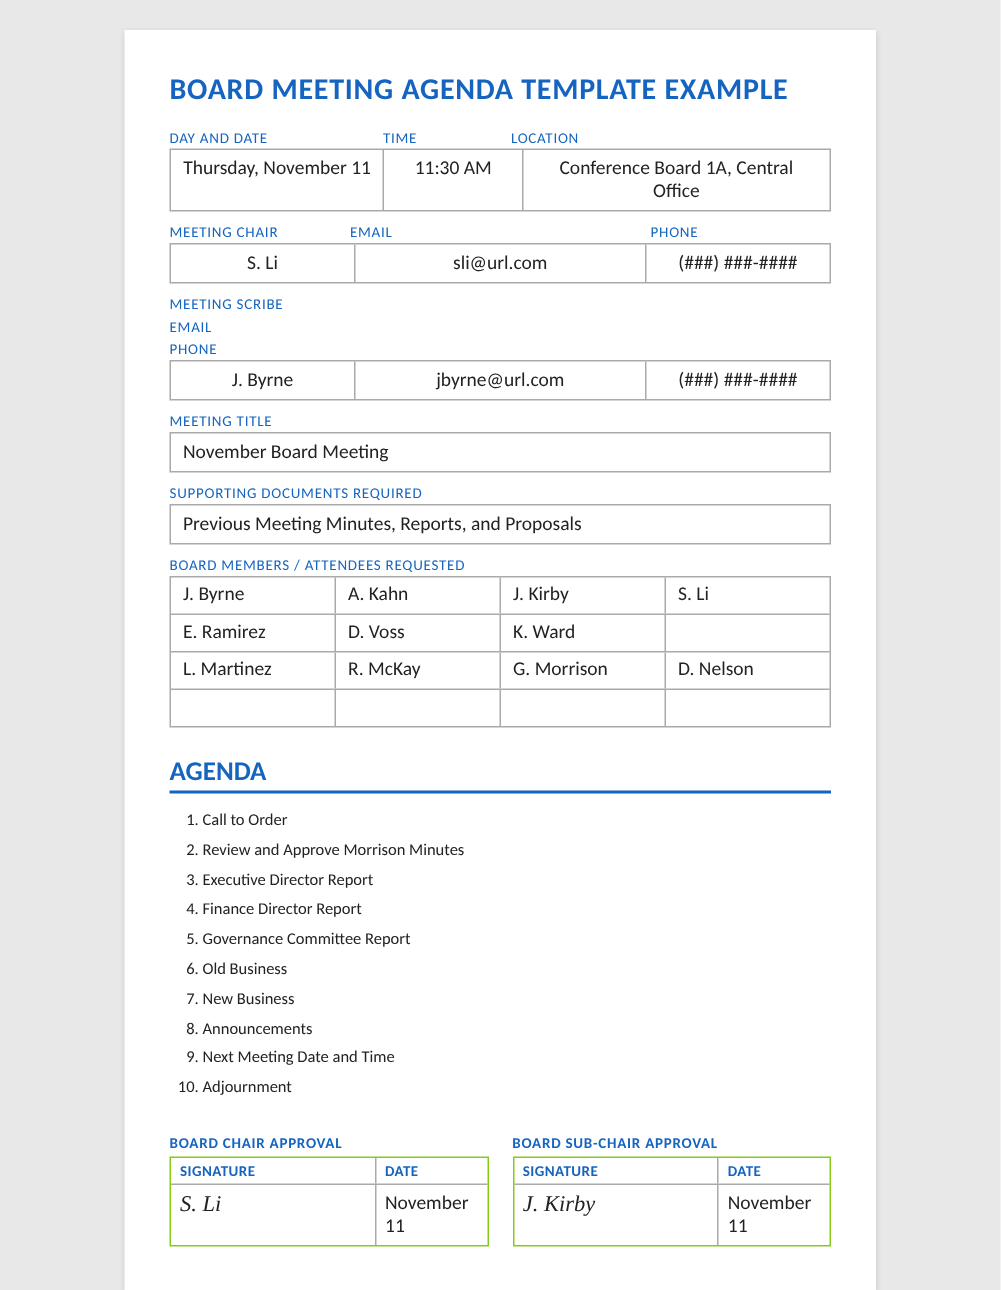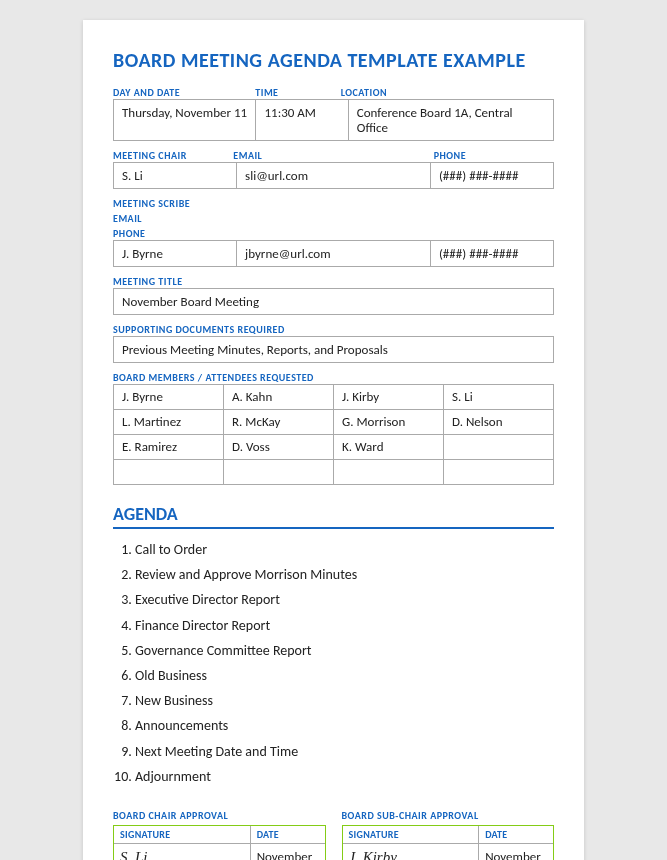--- a/index.html
+++ b/index.html
@@ -23,35 +23,36 @@
     .page-title {
       color: #1565C0;
       font-size: 20px;
       font-weight: bold;
       letter-spacing: 0.5px;
       margin-bottom: 12px;
     }
     .label {
       color: #1565C0;
       font-size: 10px;
-      font-weight: bold;
+      font-weight: normal;
       letter-spacing: 0.5px;
       text-transform: uppercase;
       margin-bottom: 2px;
     }
     .field-row {
       display: flex;
       border: 1px solid #aaa;
       border-collapse: collapse;
       margin-bottom: 0;
     }
     .field-cell {
       padding: 5px 8px;
       border-right: 1px solid #aaa;
       flex: 1;
+      text-align: center;
     }
     .field-cell:last-child {
       border-right: none;
     }
     .field-cell.flex2 { flex: 2; }
     .field-cell.flex3 { flex: 3; }
     .field-value {
       font-size: 13px;
       color: #222;
     }
@@ -93,21 +94,21 @@
       font-weight: bold;
       border-bottom: 2px solid #1565C0;
       padding-bottom: 2px;
       margin-bottom: 8px;
     }
     .agenda-list {
       padding-left: 22px;
       line-height: 1.8;
     }
     .agenda-list li {
-      font-size: 14px;
+      font-size: 11px;
     }
     .approval-section {
       margin-top: 20px;
     }
     .approval-row {
       display: flex;
       gap: 16px;
     }
     .approval-block {
       flex: 1;
@@ -263,30 +264,30 @@
     <span class="label">BOARD MEMBERS / ATTENDEES REQUESTED</span>
   </div>
   <div class="table-section">
     <div class="table-row">
       <div class="table-cell">J. Byrne</div>
       <div class="table-cell">A. Kahn</div>
       <div class="table-cell">J. Kirby</div>
       <div class="table-cell">S. Li</div>
     </div>
     <div class="table-row">
+      <div class="table-cell">E. Ramirez</div>
+      <div class="table-cell">D. Voss</div>
+      <div class="table-cell">K. Ward</div>
+      <div class="table-cell"></div>
+    </div>
+    <div class="table-row">
       <div class="table-cell">L. Martinez</div>
       <div class="table-cell">R. McKay</div>
       <div class="table-cell">G. Morrison</div>
       <div class="table-cell">D. Nelson</div>
-    </div>
-    <div class="table-row">
-      <div class="table-cell">E. Ramirez</div>
-      <div class="table-cell">D. Voss</div>
-      <div class="table-cell">K. Ward</div>
-      <div class="table-cell"></div>
     </div>
     <div class="table-row">
       <div class="table-cell" style="min-height:20px;"></div>
       <div class="table-cell"></div>
       <div class="table-cell"></div>
       <div class="table-cell"></div>
     </div>
   </div>
 
   <div class="agenda-section">

